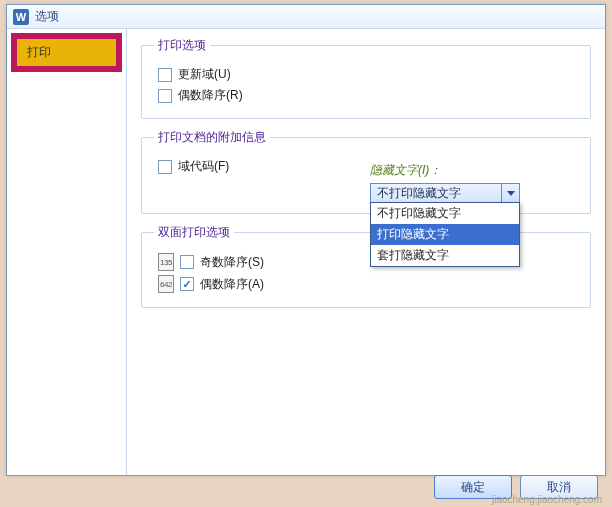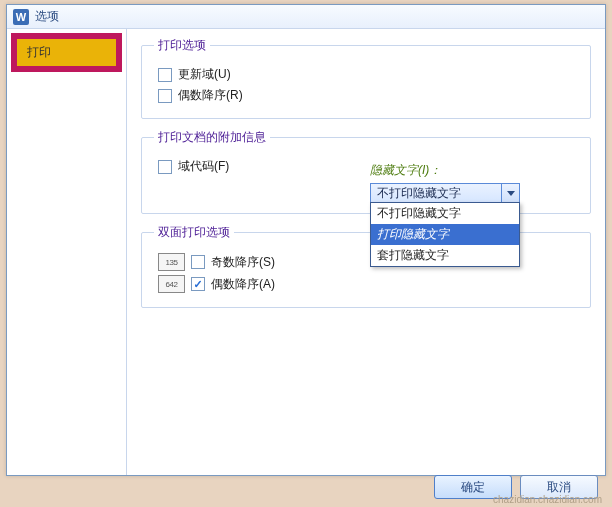--- a/index.html
+++ b/index.html
@@ -19,22 +19,22 @@
 .row .cb.checked::after { content: "✓"; color: #2a6fd6; font-size: 11px; font-weight: bold; line-height: 1; }
 .row .lbl { color: #222; }
 .two-col { display: flex; }
 .col { flex: 0 0 50%; }
 .hidden-label { margin: 8px 0 4px 4px; color: #4d7c0f; font-style: italic; }
 .combo { position: relative; width: 150px; height: 20px; border: 1px solid #5a8ad8; background: linear-gradient(#eaf2ff, #d6e6ff); display: flex; align-items: center; padding: 0 18px 0 6px; margin-left: 4px; color: #1a2a50; }
 .combo .arrow { position: absolute; right: 0; top: 0; width: 18px; height: 100%; border-left: 1px solid #5a8ad8; background: linear-gradient(#eaf2ff, #cfe0fb); display: flex; align-items: center; justify-content: center; }
 .combo .arrow::after { content: ""; border-left: 4px solid transparent; border-right: 4px solid transparent; border-top: 5px solid #2a4a80; }
 .dropdown { position: absolute; width: 150px; border: 1px solid #3a5a90; background: #fff; margin-left: 4px; box-shadow: 2px 2px 4px rgba(0,0,0,0.25); z-index: 10; transform: translateY(-1px); }
 .dropdown .opt { padding: 2px 6px; color: #222; }
-.dropdown .opt.sel { background: #3a6fd0; color: #fff; font-style: italic; }
-.row .num-icon { width: 27px; height: 18px; border: 1px solid #888; background: #f5f5f5; margin-right: 6px; display: flex; align-items: center; justify-content: center; font-size: 8px; color: #555; letter-spacing: -0.5px; }
+.dropdown .opt.sel { background: #3a6fd0; color: #fff; }
+.row .num-icon { width: 16px; height: 18px; border: 1px solid #888; background: #f5f5f5; margin-right: 6px; display: flex; align-items: center; justify-content: center; font-size: 8px; color: #555; letter-spacing: -0.5px; }
 .buttons { position: absolute; right: 14px; bottom: 8px; display: flex; gap: 8px; }
 .btn { min-width: 78px; height: 24px; border: 1px solid #6a8cbf; border-radius: 3px; background: linear-gradient(#f6faff, #dbe8fb); display: flex; align-items: center; justify-content: center; color: #2a4a80; cursor: default; }
 .btn.primary { background: linear-gradient(#e9f3ff, #c6ddfb); border-color: #4f7fc9; }
 .watermark { position: absolute; right: 10px; bottom: 2px; color: #b0a088; font-size: 10px; }
 </style>
 </head>
 <body>
 
 <div class="dialog">
   <div class="titlebar">
@@ -99,13 +99,13 @@
 
     </div>
   </div>
 </div>
 
 <div class="buttons">
   <div class="btn primary">确定</div>
   <div class="btn">取消</div>
 </div>
 
-<div class="watermark">chazidian.chazidian.com</div>
+<div class="watermark">jiaocheng.jiaocheng.com</div>
 
 </body></html>

